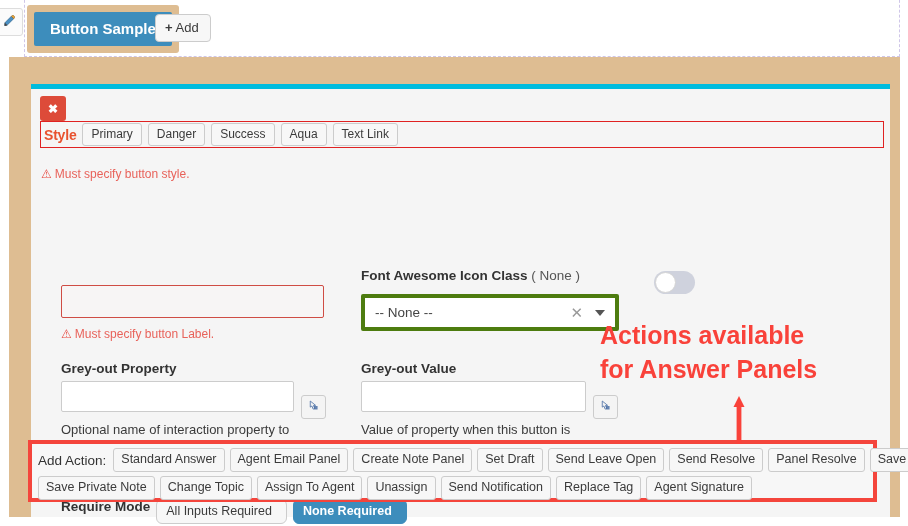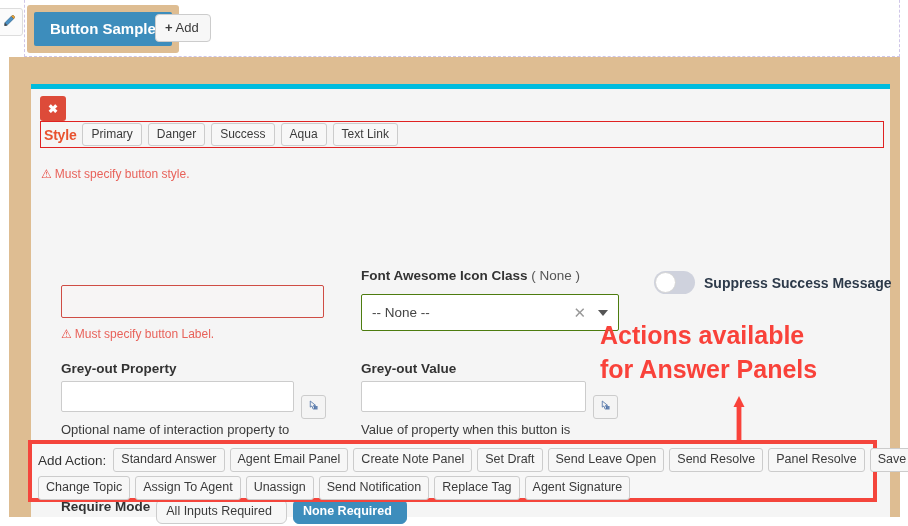--- a/index.html
+++ b/index.html
@@ -203,21 +203,21 @@
     line-height: 19px;
     width: 250px;
   }
 
   
   .select-box {
     position: absolute;
     left: 330px; top: 205px;
     width: 258px; height: 37px;
     background: #ffffff;
-    border: 1px solid #4d7c0f;
+    border: 4px solid #4d7c0f;
     border-radius: 2px;
     box-sizing: border-box;
     display: flex;
     align-items: center;
     padding: 0 10px;
   }
   .select-val { flex: 1; font-size: 13.5px; color: #444444; }
   .select-x { color: #999999; font-size: 15px; margin-right: 12px; }
   .select-caret {
     width: 0; height: 0;
@@ -395,21 +395,20 @@
       <div class="select-box">
         <span class="select-val">-- None --</span>
         <span class="select-x">✕</span>
         <span class="select-caret"></span>
       </div>
 
       <div class="toggle-wrap">
         <span class="toggle">
           <span class="knob"></span>
         </span>
-        <span class="toggle-label">Suppress Success Message</span>
       </div>
 
       <div class="fld-label" style="left:30px; top:272px;">Grey-out Property</div>
       <input class="txt-input" style="left: 30px; top: 292px; width: 233px; height: 31px; padding: 0px 8px;" value="">
       <div class="mini-btn" style="left:270px; top:306px;">
         <span>
           <svg width="13" height="13" viewBox="0 0 16 16">
             <path d="M4 2.5 L4 10 L6 8.6 L7.6 12.5 L9.6 11.6 L8 8 L10.6 7.8 Z" fill="#f2f2f2" stroke="#4a6fa5" stroke-width="1"></path>
             <path d="M8.4 8.6 L13 8.6 L13 13 L8.8 13 Z" fill="#4a6fa5" opacity="0.85"></path>
           </svg>
@@ -446,20 +445,21 @@
       <span class="abtn">Standard Answer</span>
       <span class="abtn">Agent Email Panel</span>
       <span class="abtn">Create Note Panel</span>
       <span class="abtn">Set Draft</span>
       <span class="abtn">Send Leave Open</span>
       <span class="abtn">Send Resolve</span>
       <span class="abtn">Panel Resolve</span>
       <span class="abtn">Save Public Note</span>
     </div>
     <div class="arow">
+      <span class="abtn">Save Private Note</span>
       <span class="abtn">Change Topic</span>
       <span class="abtn">Assign To Agent</span>
       <span class="abtn">Unassign</span>
       <span class="abtn">Send Notification</span>
       <span class="abtn">Replace Tag</span>
       <span class="abtn">Agent Signature</span>
     </div>
   </div>
 </div>
 

